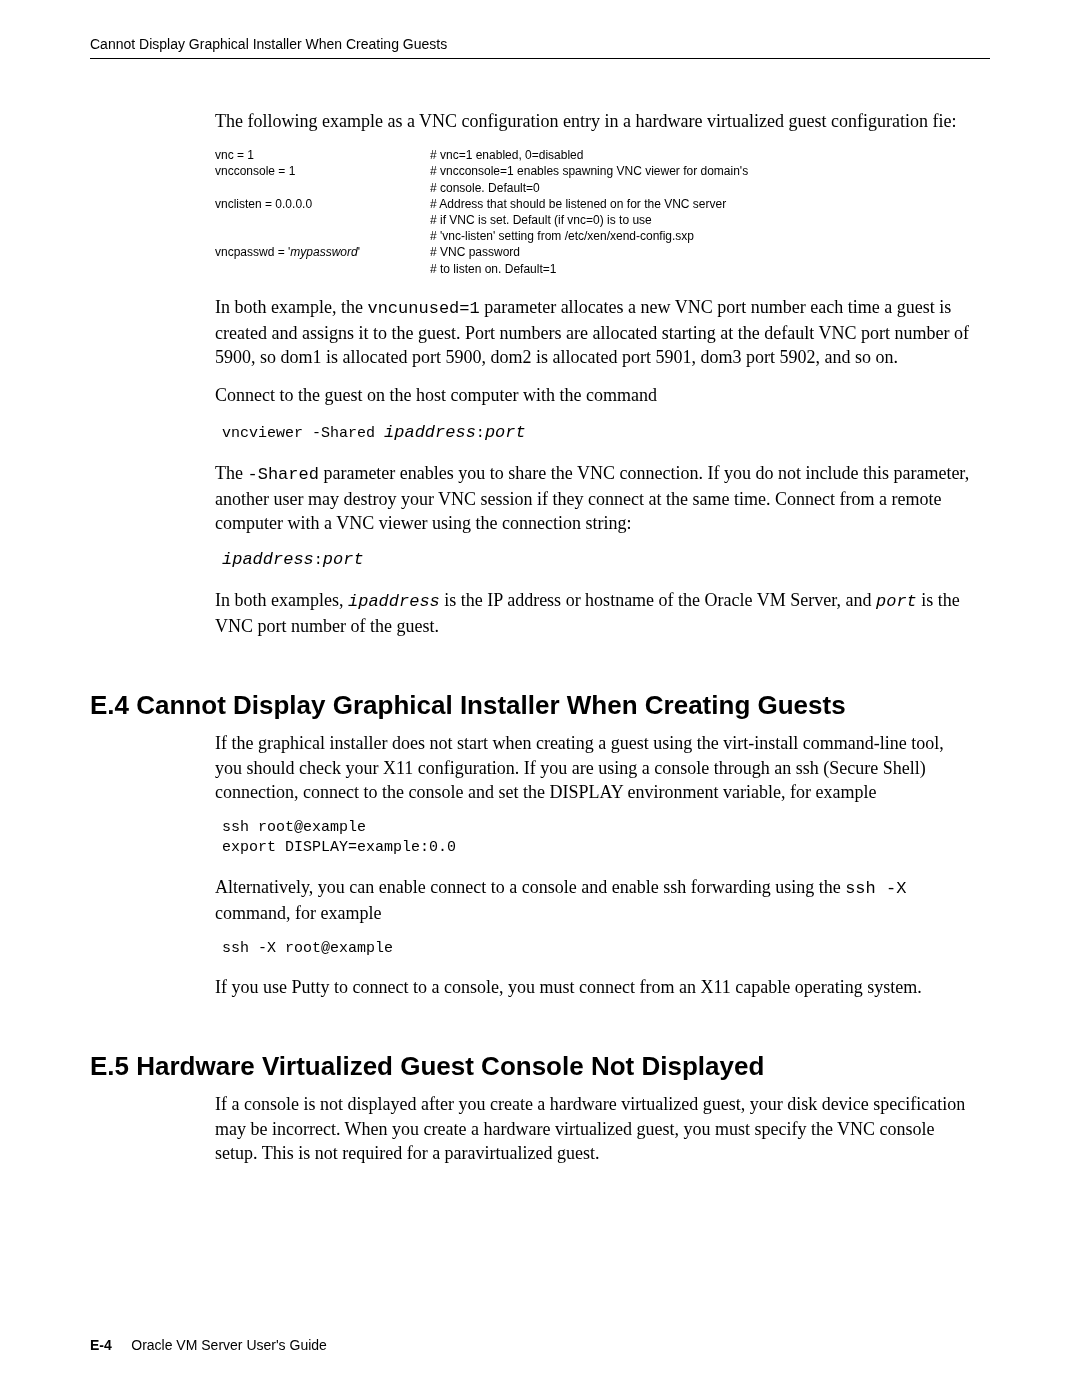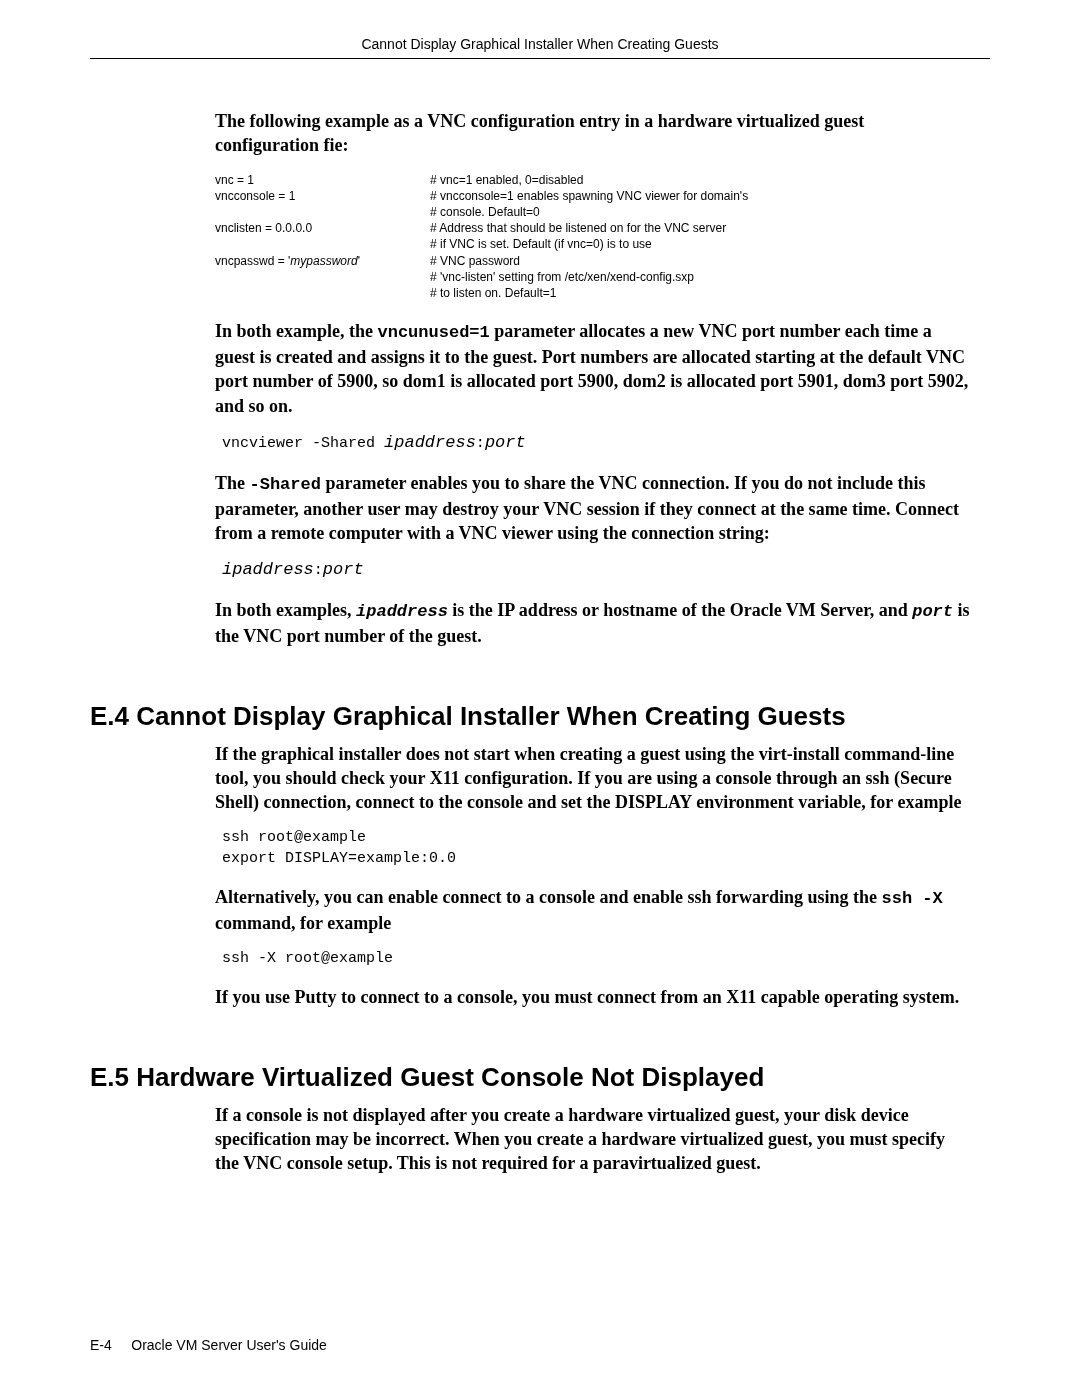--- a/index.html
+++ b/index.html
@@ -17,31 +17,29 @@
     color: #000;
     position: relative;
   }
   .running-head {
     font-family: "Helvetica Neue", Helvetica, Arial, sans-serif;
     font-size: 14px;
     color: #000;
     padding-bottom: 6px;
     border-bottom: 1px solid #000;
     margin-bottom: 50px;
-    text-align: center;
   }
   .body-col {
     margin-left: 125px;   
     margin-right: 15px;
   }
   .body-col p {
     font-size: 18px;
     line-height: 1.35;
     margin: 0 4px 14px 0;
-    font-weight: bold;
   }
   pre.code {
     font-family: "Courier New", Courier, monospace;
     font-size: 15px;
     line-height: 1.35;
     white-space: pre;
     margin: 6px 0 16px 7px;
   }
   code.inline, span.mono {
     font-family: "Courier New", Courier, monospace;
@@ -58,21 +56,21 @@
     font-size: 26px;
     margin: 52px 0 10px 0;
   }
   .footer {
     position: absolute;
     left: 90px;
     bottom: 44px;
     font-family: "Helvetica Neue", Helvetica, Arial, sans-serif;
     font-size: 14px;
   }
-  .footer .pg { font-weight: 400; }
+  .footer .pg { font-weight: 700; }
 
   
   .cfg {
     font-family: Liberation Sans, sans-serif;
     font-size: 12px;
     line-height: 1.35;
     margin: 0 0 18px 0;
   }
   .cfg .row { display: flex; }
   .cfg .key { width: 215px; white-space: pre; }
@@ -105,37 +103,38 @@
         </div>
         <div class="row">
           <div class="key"><span>vnclisten = 0.0.0.0</span></div>
           <div class="cmt"># Address that should be listened on for the VNC server</div>
         </div>
         <div class="row">
           <div class="key"></div>
           <div class="cmt"># if VNC is set. Default (if vnc=0) is to use</div>
         </div>
         <div class="row">
+          <div class="key"></div>
+          <div class="cmt"># 'vnc-listen' setting from /etc/xen/xend-config.sxp</div>
+        </div>
+        <div class="row">
           <div class="key"><span>vncpasswd = '</span><span class="mi">mypassword</span><span>'</span></div>
           <div class="cmt"># VNC password</div>
-        </div>
-        <div class="row">
-          <div class="key"></div>
-          <div class="cmt"># 'vnc-listen' setting from /etc/xen/xend-config.sxp</div>
         </div>
         <div class="row">
           <div class="key"></div>
           <div class="cmt"># to listen on. Default=1</div>
         </div>
       </div>
 
     <p>
       <span>In both example, the </span><span class="mono">vncunused=1</span><span> parameter allocates a new VNC port number each time a guest is created and assigns it to the guest. Port numbers are allocated starting at the default VNC port number of 5900, so dom1 is allocated port 5900, dom2 is allocated port 5901, dom3 port 5902, and so on.</span>
     </p>
 
+    <p>Connect to the guest on the host computer with the command</p>
 
     <pre class="code"><span>vncviewer -Shared </span><em class="mono-ital">ipaddress</em><span>:</span><em class="mono-ital">port</em></pre>
 
     <p>
       <span>The </span><span class="mono">-Shared</span><span> parameter enables you to share the VNC connection. If you do not include this parameter, another user may destroy your VNC session if they connect at the same time. Connect from a remote computer with a VNC viewer using the connection string:</span>
     </p>
 
     <pre class="code"><em class="mono-ital">ipaddress</em><span>:</span><em class="mono-ital">port</em></pre>
 
     <p>

